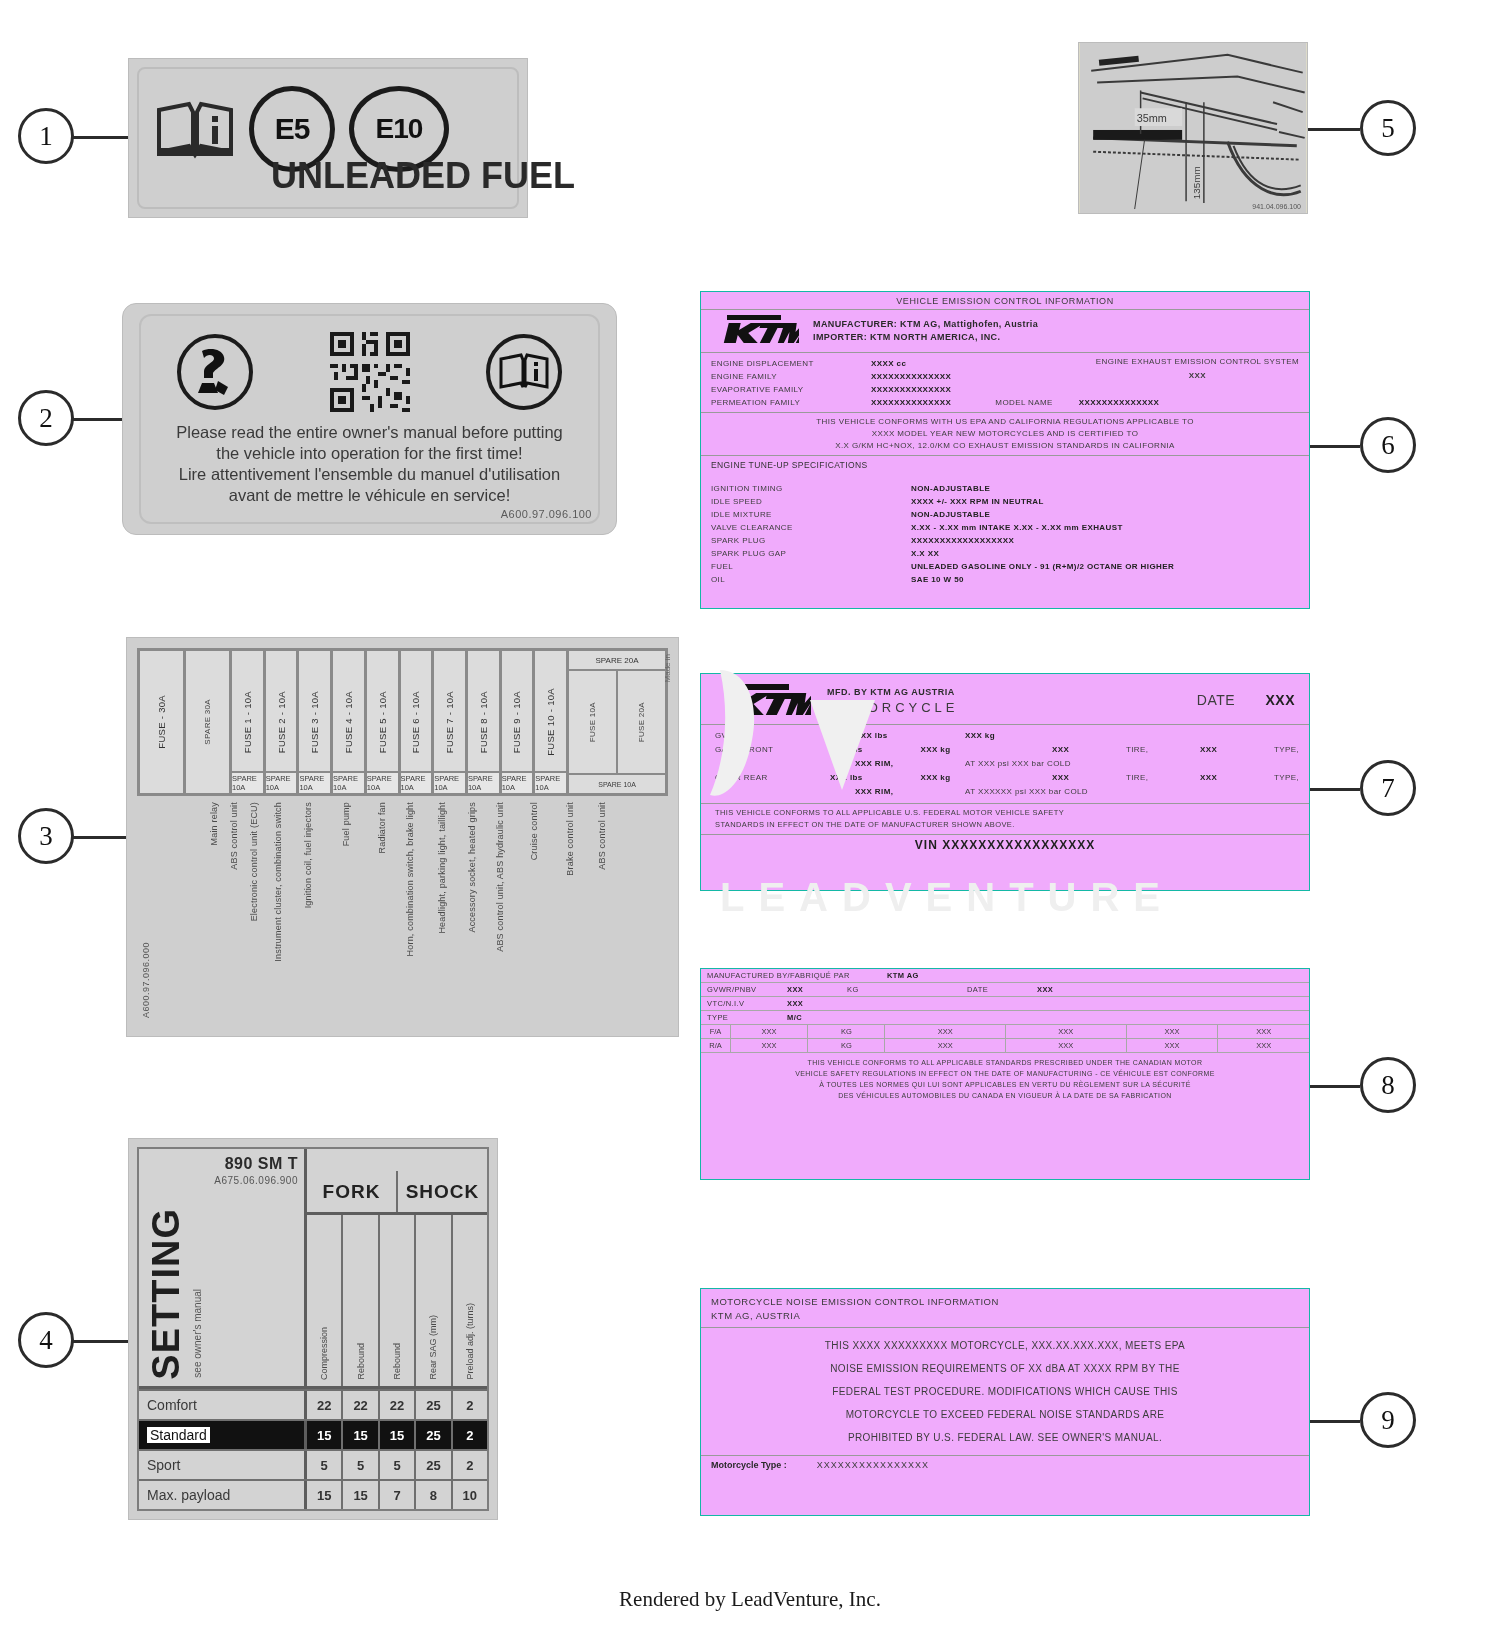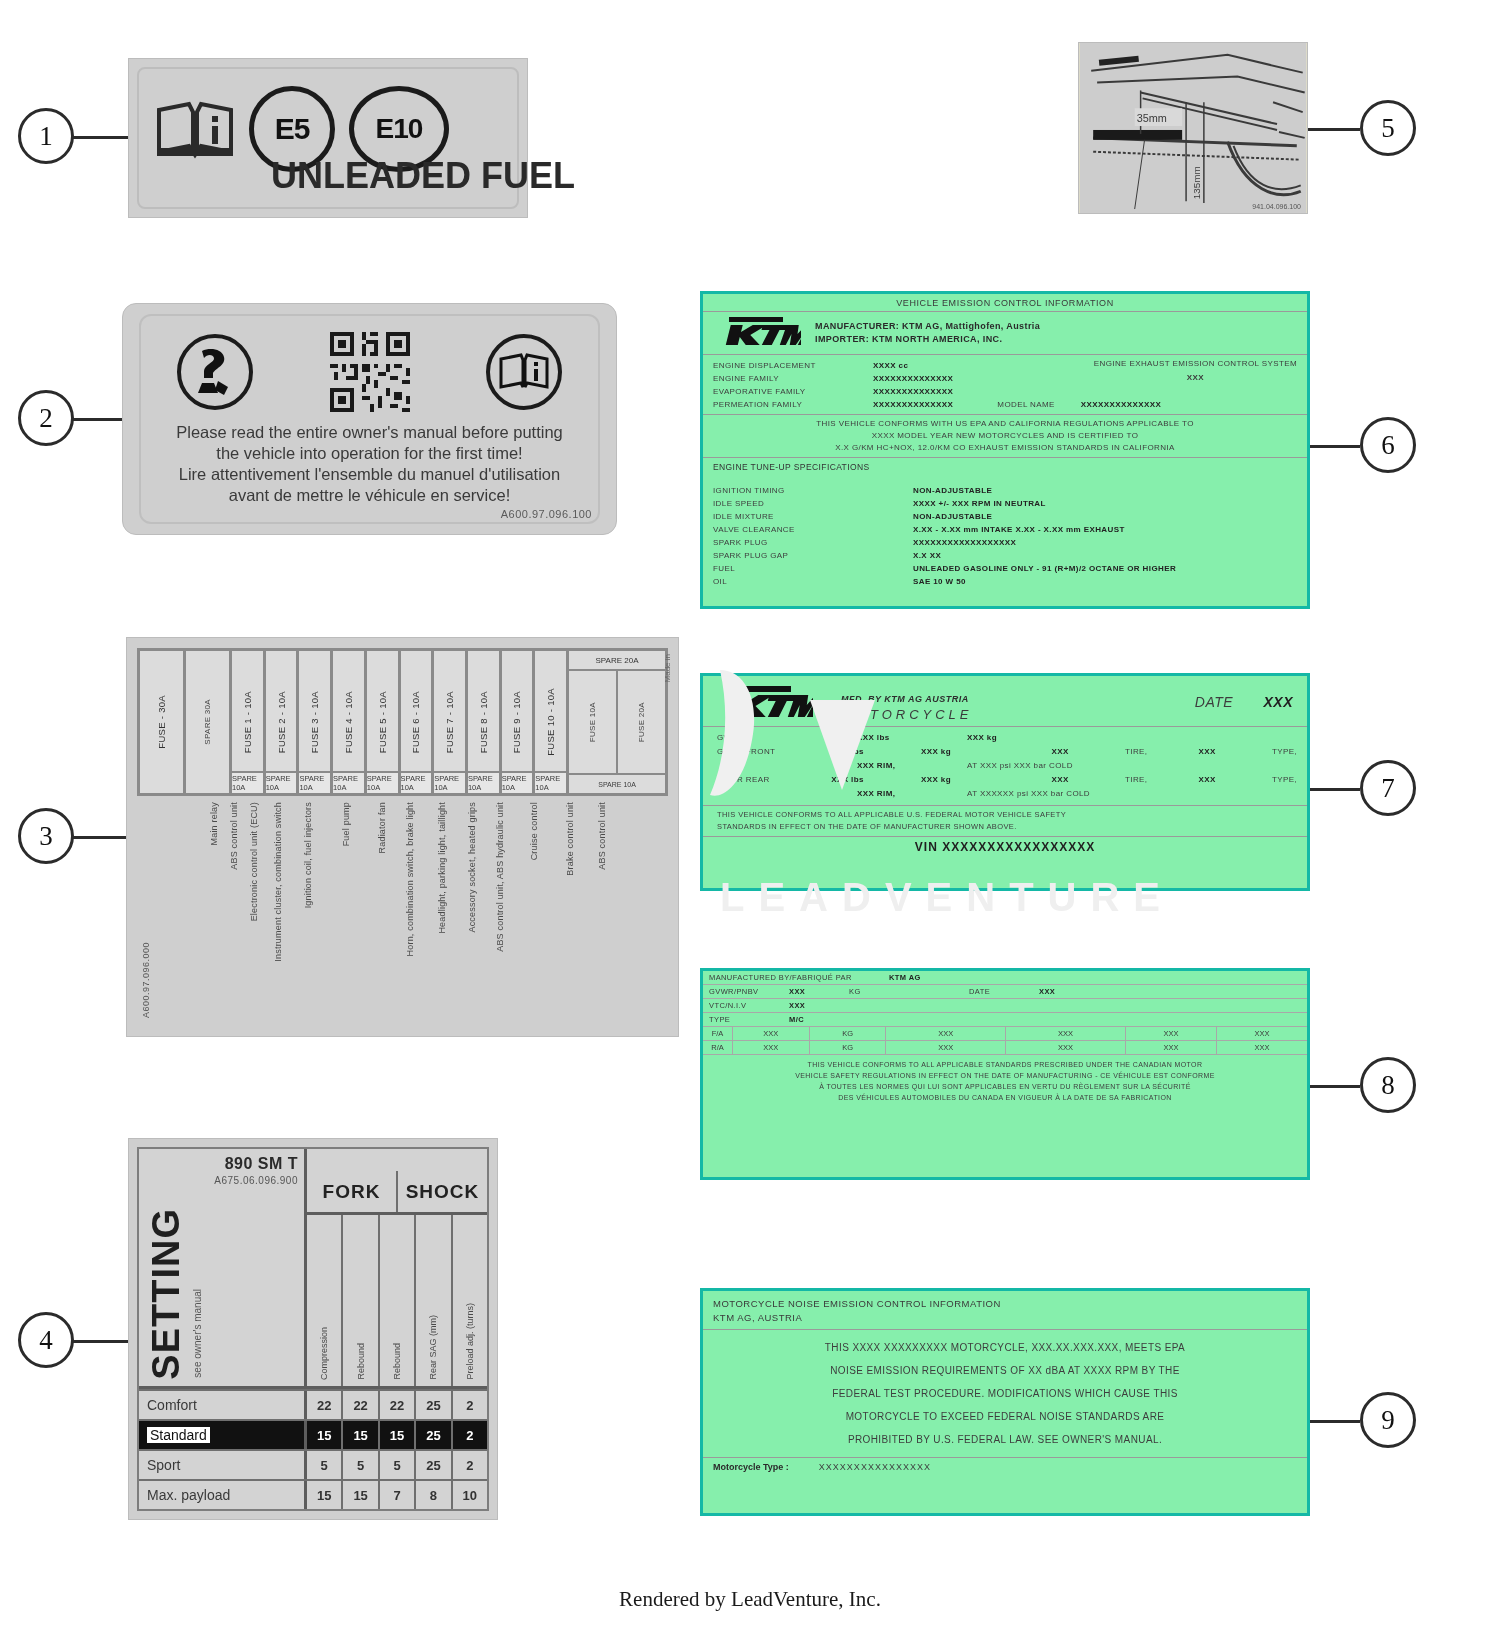--- a/index.html
+++ b/index.html
@@ -163,21 +163,21 @@
   .st-row.hl { background:#111; }
   .st-row.hl .rname, .st-row.hl .rval { color:#fff; }
   .st-row.hl .rname span { background:#fff; color:#111; padding:0 3px; }
 
   
   #lbl5 { left:1078px; top:42px; width:230px; height:172px; background:#fef9c3; }
   #lbl5 svg { width:100%; height:100%; display:block; }
   #lbl5 .dpn { position:absolute; right:6px; bottom:3px; font-size:7px; color:#555; }
 
   
-  .wplate { position:absolute; background:#86efac; border:3px solid #14b8a6; }
+  .wplate { position:absolute; background:#f0abfc; border:1px solid #14b8a6; }
 
   
   #lbl6 { left:700px; top:291px; width:610px; height:318px; }
   #lbl6 .hdr { text-align:center; font-size:9px; color:#3a3a3a; letter-spacing:.6px; padding:4px 0 3px; border-bottom:1px solid #9a9a9a; }
   #lbl6 .brandrow { display:flex; align-items:center; padding:4px 8px 4px 12px; border-bottom:1px solid #9a9a9a; gap:14px; }
   #lbl6 .blines div { font-size:9px; font-weight:bold; color:#2a2a2a; letter-spacing:.4px; line-height:13px; }
   #lbl6 .grid1 { padding:4px 10px 3px 10px; border-bottom:1px solid #9a9a9a; position:relative; }
   #lbl6 .g1row { display:flex; font-size:8px; color:#3d3d3d; letter-spacing:.4px; line-height:13px; }
   #lbl6 .g1row .lab { width:160px; }
   #lbl6 .g1row .val { font-weight:bold; color:#222; }
@@ -186,21 +186,21 @@
   #lbl6 .conf { padding:3px 10px; border-bottom:1px solid #9a9a9a; text-align:center; }
   #lbl6 .conf div { font-size:8px; color:#3d3d3d; letter-spacing:.4px; line-height:12px; }
   #lbl6 .tune { padding:4px 10px 6px 10px; }
   #lbl6 .tune .th { font-size:8.5px; color:#333; letter-spacing:.4px; margin-bottom:12px; }
   #lbl6 .tune .trow { display:flex; font-size:8px; color:#3d3d3d; letter-spacing:.4px; line-height:13px; }
   #lbl6 .tune .trow .lab { width:200px; }
   #lbl6 .tune .trow .val { font-weight:bold; color:#222; }
 
   
   #lbl7 { left:700px; top:673px; width:610px; height:218px; }
-  #lbl7 .top { display:flex; align-items:flex-end; padding:8px 10px 4px 14px; gap:28px; position:relative;font-style:italic; }
+  #lbl7 .top { display:flex; align-items:center; padding:8px 10px 4px 14px; gap:16px; position:relative; }
   #lbl7 .mt1 { font-size:9px; font-weight:bold; color:#2d2d2d; letter-spacing:.5px; }
   #lbl7 .mt2 { font-size:13px; color:#3a3a3a; letter-spacing:4px; margin-top:3px; }
   #lbl7 .dateblk { position:absolute; right:14px; top:18px; font-size:14px; color:#3d3d3d; letter-spacing:.5px; }
   #lbl7 .dateblk b { margin-left:26px; color:#222; }
   #lbl7 .body { border-top:1px solid #9a9a9a; padding:4px 10px 4px 14px; }
   #lbl7 .brow { display:flex; font-size:8px; color:#3d3d3d; letter-spacing:.4px; line-height:14px; }
   #lbl7 .brow .l { width:140px; }
   #lbl7 .brow .c1 { width:110px; }
   #lbl7 .brow .c2 { width:160px; }
   #lbl7 .brow .c3 { width:90px; }

